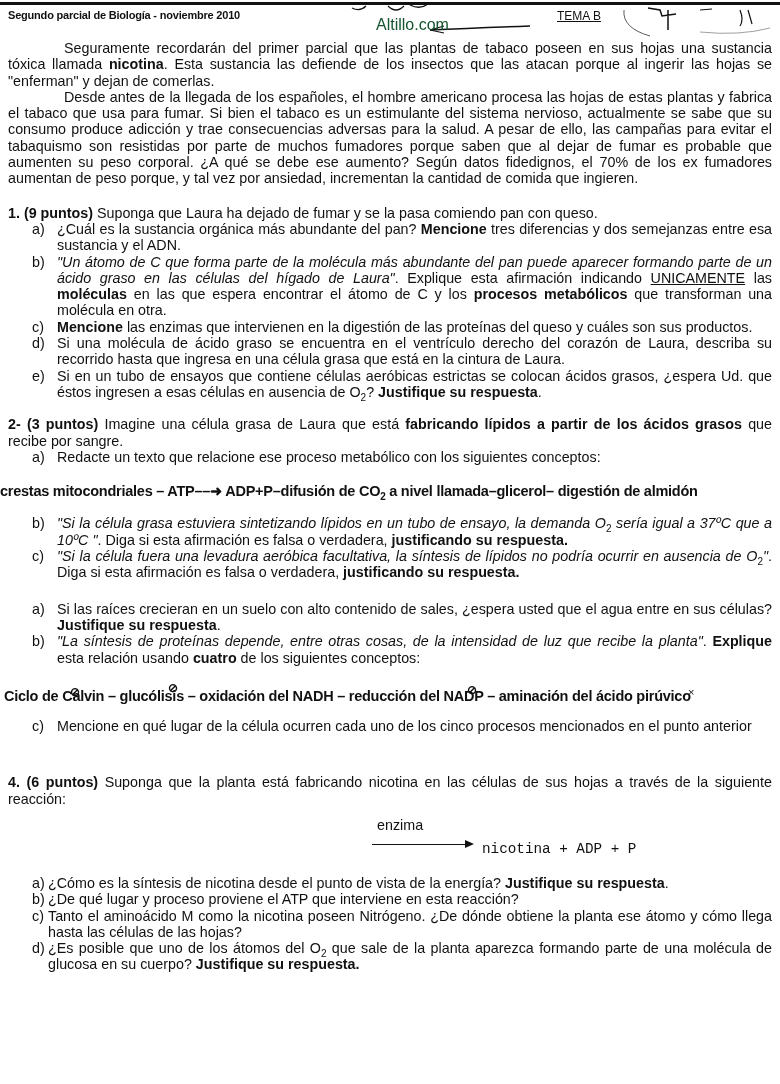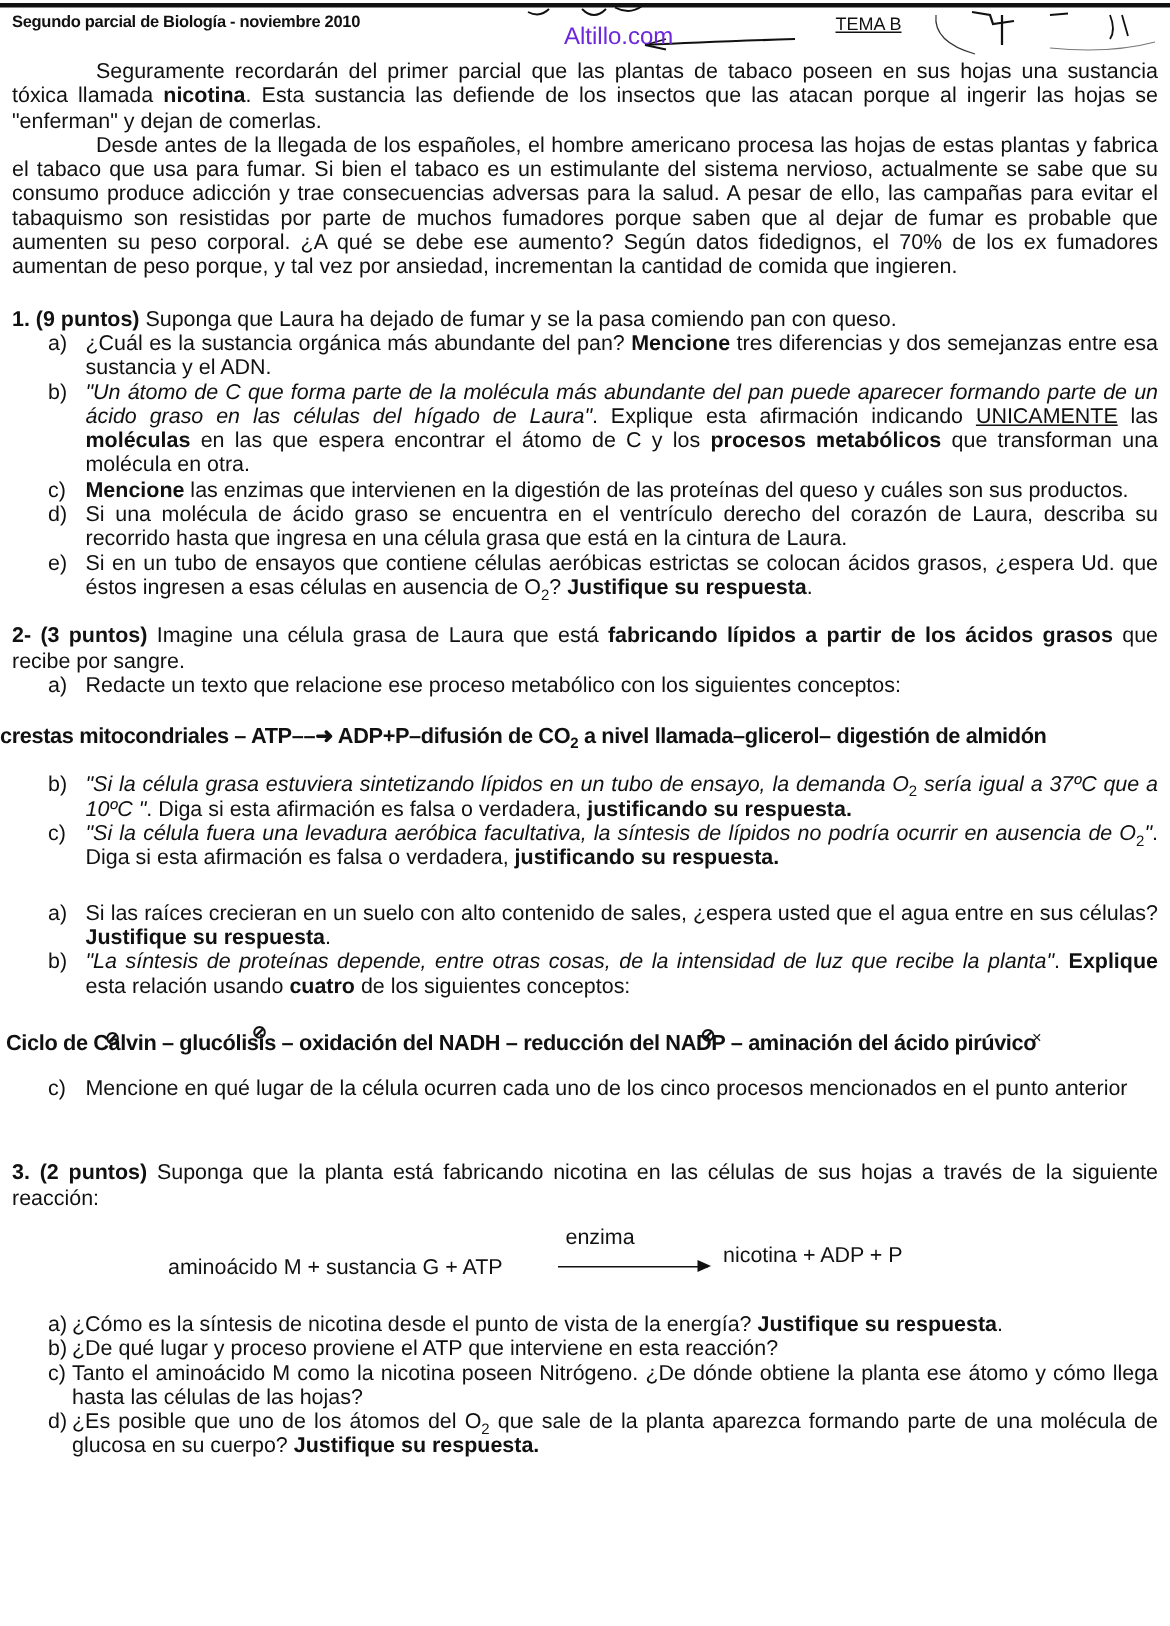--- a/index.html
+++ b/index.html
@@ -4,41 +4,41 @@
 <style>
   html, body { margin: 0; padding: 0; background: #ffffff; }
   body {
     width: 780px; height: 1084px; overflow: hidden; position: relative;
     font-family: "Liberation Sans", sans-serif; color: #111;
     font-size: 14.3px; line-height: 16.3px;
   }
   .topline { position: absolute; left: 0; top: 2px; width: 780px; height: 3px; background: #111; }
   .header { position: absolute; left: 8px; top: 4px; width: 770px; height: 26px; }
   .header .title { position: absolute; left: 0; top: 3px; font-size: 11px; letter-spacing: -0.2px; font-weight: bold; }
-  .header .watermark { position: absolute; left: 368px; top: 13px; font-size: 16px; color: #6d28d9; }
+  .header .watermark { position: absolute; left: 368px; top: 13px; font-size: 16px; color: #14532d; }
   .header .tema { position: absolute; left: 549px; top: 4px; font-size: 12px; text-decoration: underline; }
   .scribble { position: absolute; left: 0; top: 0; width: 780px; height: 50px; pointer-events: none; }
   .page { position: absolute; left: 8px; top: 40px; width: 764px; }
   p { margin: 0; text-align: justify; }
   .indent { text-indent: 56px; }
   .sect { margin-top: 18px; }
   .items { margin: 0; padding: 0; list-style: none; }
   .items li { position: relative; padding-left: 49px; text-align: justify; }
   .items li .lbl { position: absolute; left: 24px; top: 0; }
   .items.tight li { padding-left: 40px; }
   .items.tight li .lbl { left: 24px; }
   b { font-weight: bold; }
   i { font-style: italic; }
   .concepts { font-weight: bold; font-size: 14.5px; margin: 14px 0 10px -4px; white-space: nowrap; letter-spacing: -0.25px; }
   .reaction { position: relative; height: 44px; margin-top: 10px; }
   .reaction .left { position: absolute; left: 104px; top: 20px; }
   .reaction .enz { position: absolute; left: 369px; top: 0; }
   .reaction .arrow { position: absolute; left: 364px; top: 27px; width: 100px; height: 1px; background: #111; }
   .reaction .arrow::after { content: ""; position: absolute; right: -2px; top: -4px; border-left: 9px solid #111; border-top: 4.5px solid transparent; border-bottom: 4.5px solid transparent; }
-  .reaction .right { position: absolute; left: 474px; top: 12px; }
+  .reaction .right { position: absolute; left: 474px; top: 24px; font-family: Liberation Mono, monospace; }
   .mark { position: absolute; font-size: 12px; font-weight: bold; }
   sub { font-size: 10px; line-height: 0; }
   u { }
 </style>
 </head>
 <body>
 
 <div class="topline"></div>
 
 <svg class="scribble" viewBox="0 0 780 50">
@@ -96,23 +96,22 @@
       <span class="mark" style="left:459px;top:-6px;">⊘</span>
       <span class="mark" style="left:680px;top:-4px;font-weight:normal;font-size:11px;">×</span>
       <div class="concepts" style="margin:22px 0 14px -4px;">Ciclo de Calvin – glucólisis –  oxidación del NADH – reducción del NADP – aminación del ácido pirúvico</div>
     </div>
     <ul class="items">
       <li><span class="lbl">c)</span><span>Mencione en qué lugar de la célula ocurren cada uno de los cinco procesos mencionados en el punto anterior</span></li>
     </ul>
   </div>
 
   <div class="sect" style="margin-top:40px;">
-    <p><b>3. (2 puntos)</b><span>  Suponga que la planta está fabricando nicotina en las células de sus hojas a través de la siguiente reacción:</span></p>
+    <p><b>4. (6 puntos)</b><span>  Suponga que la planta está fabricando nicotina en las células de sus hojas a través de la siguiente reacción:</span></p>
     <div class="reaction">
-      <span class="left">aminoácido M + sustancia G + ATP</span>
       <span class="enz">enzima</span>
       <span class="arrow"></span>
       <span class="right">nicotina + ADP + P</span>
     </div>
     <ul class="items tight" style="margin-top:14px;">
       <li><span class="lbl">a)</span><span>¿Cómo es la síntesis de nicotina desde el punto de vista de la energía? </span><b>Justifique su respuesta</b><span>.</span></li>
       <li><span class="lbl">b)</span><span>¿De qué lugar y proceso proviene el ATP que interviene en esta reacción?</span></li>
       <li><span class="lbl">c)</span><span>Tanto el aminoácido M como la nicotina poseen Nitrógeno. ¿De dónde obtiene la planta ese átomo y cómo llega hasta las células de las hojas?</span></li>
       <li><span class="lbl">d)</span><span>¿Es posible que uno de los átomos del O</span><sub>2</sub><span> que sale de la planta aparezca formando parte de una molécula de glucosa en su cuerpo? </span><b>Justifique su respuesta.</b></li>
     </ul>

